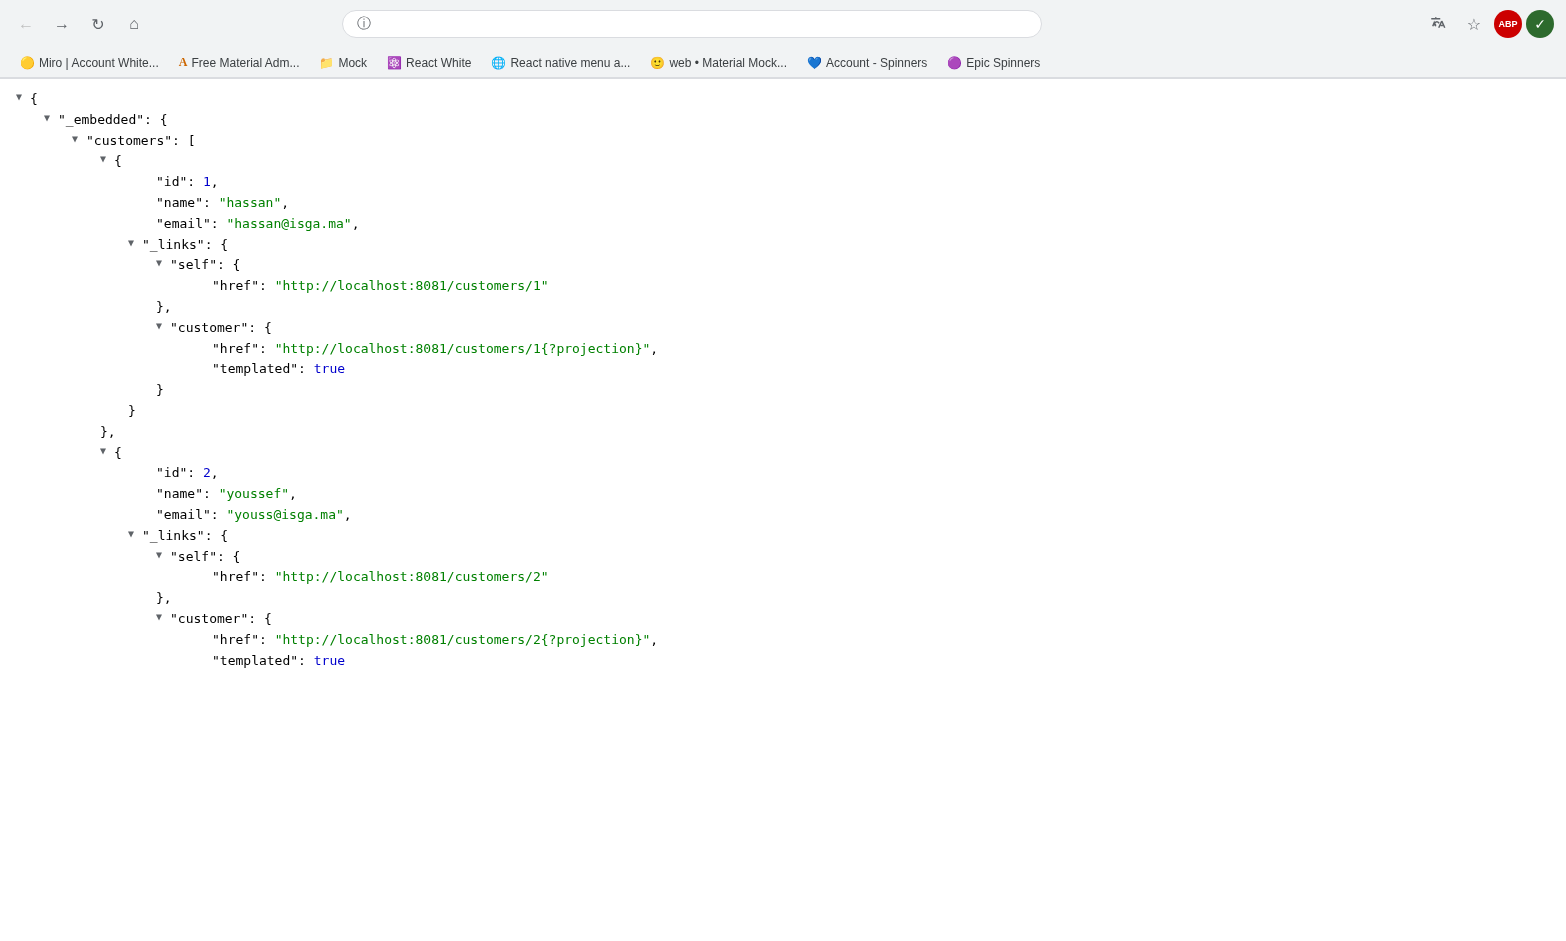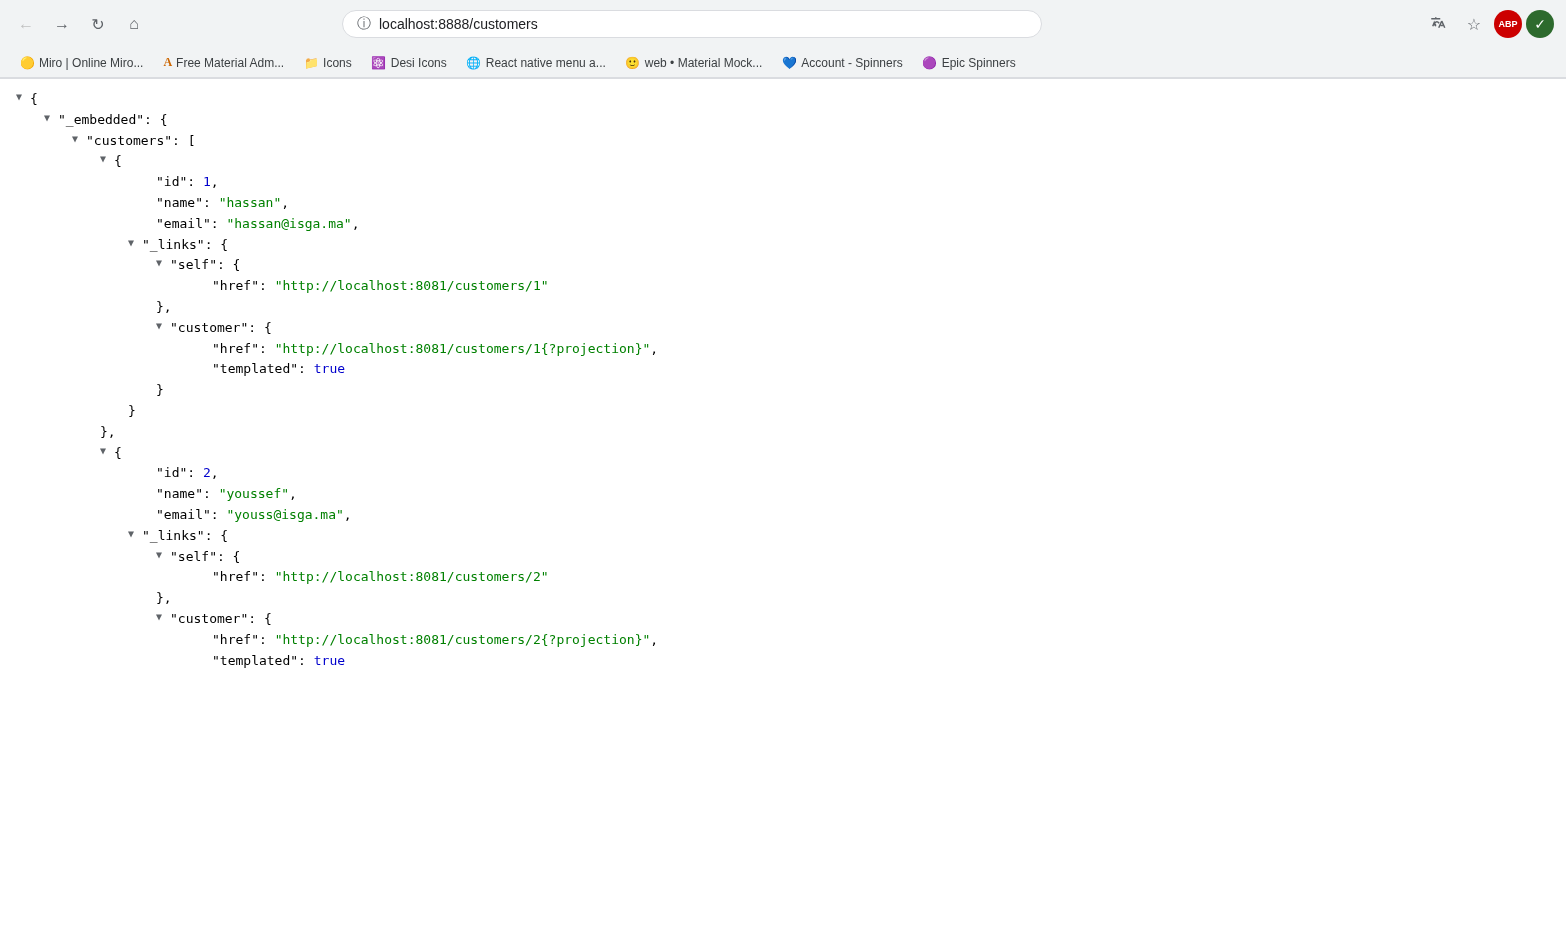--- a/index.html
+++ b/index.html
@@ -166,51 +166,50 @@
 <div class="browser-chrome">
   <div class="browser-toolbar">
 
     <button class="nav-btn disabled" title="Back">←</button>
     <button class="nav-btn" title="Forward">→</button>
     <button class="nav-btn" title="Reload">↻</button>
     <button class="nav-btn" title="Home">⌂</button>
 
     <div class="address-bar">
       <span class="security-icon">ⓘ</span>
-      <input class="address-input" type="text" value="localhost:8888/customers" style="">
     </div>
 
     <div class="toolbar-right">
       <button class="toolbar-icon-btn" title="Translate">
         <svg width="18" height="18" viewBox="0 0 24 24" fill="none" stroke="#5f6368" stroke-width="2">
           <path d="M3 5h12M9 3v2m-1.5 6s1.5-2 3-2 3 2 3 2M5 15l2-5 2 5M6.5 13h3M17 8l-4 9M17 8l4 9M15.5 14h3"></path>
         </svg>
       </button>
       <button class="toolbar-icon-btn" title="Bookmark">☆</button>
       <div class="abp-badge">ABP</div>
       <div class="ext-icon">✓</div>
     </div>
   </div>
 
   <div class="bookmarks-bar">
     <div class="bookmark-item">
       <span class="bookmark-icon">🟡</span>
-      <span>Miro | Online Miro...</span>
+      <span>Miro | Account White...</span>
     </div>
     <div class="bookmark-item">
       <span class="bookmark-icon" style="font-weight:bold;color:#c60;font-family:serif;">A</span>
       <span>Free Material Adm...</span>
     </div>
     <div class="bookmark-item">
       <span class="bookmark-icon">📁</span>
-      <span>Icons</span>
+      <span>Mock</span>
     </div>
     <div class="bookmark-item">
       <span class="bookmark-icon">⚛️</span>
-      <span>Desi Icons</span>
+      <span>React White</span>
     </div>
     <div class="bookmark-item">
       <span class="bookmark-icon">🌐</span>
       <span>React native menu a...</span>
     </div>
     <div class="bookmark-item">
       <span class="bookmark-icon">🙂</span>
       <span>web • Material Mock...</span>
     </div>
     <div class="bookmark-item">

